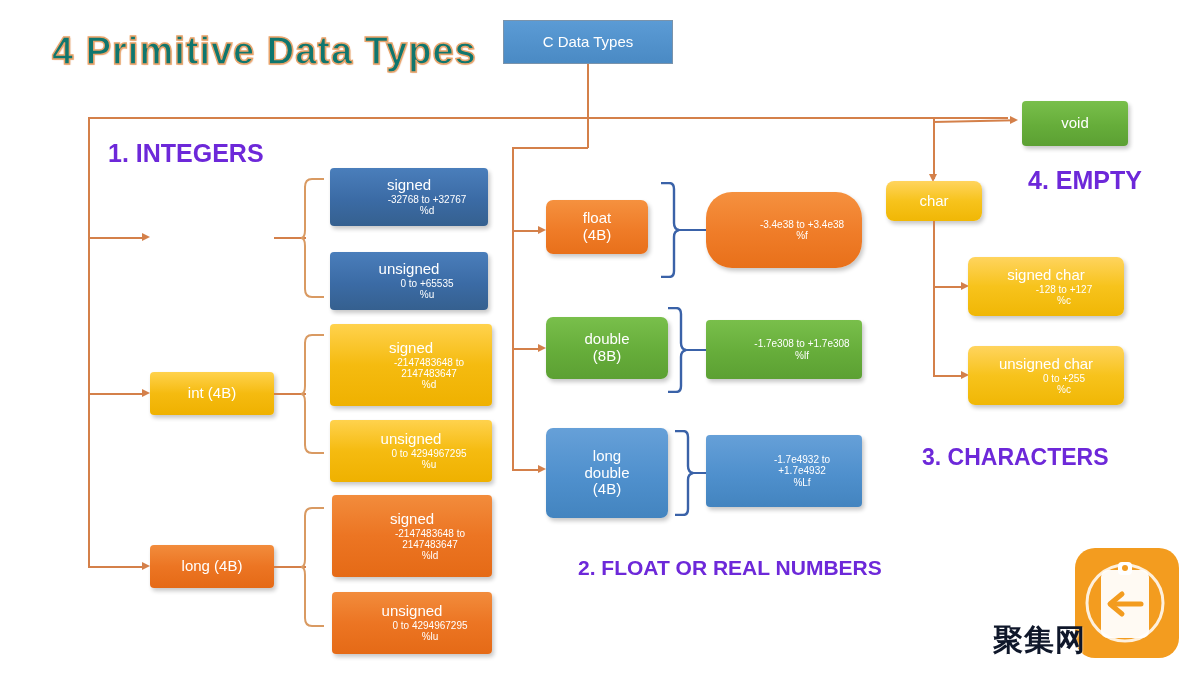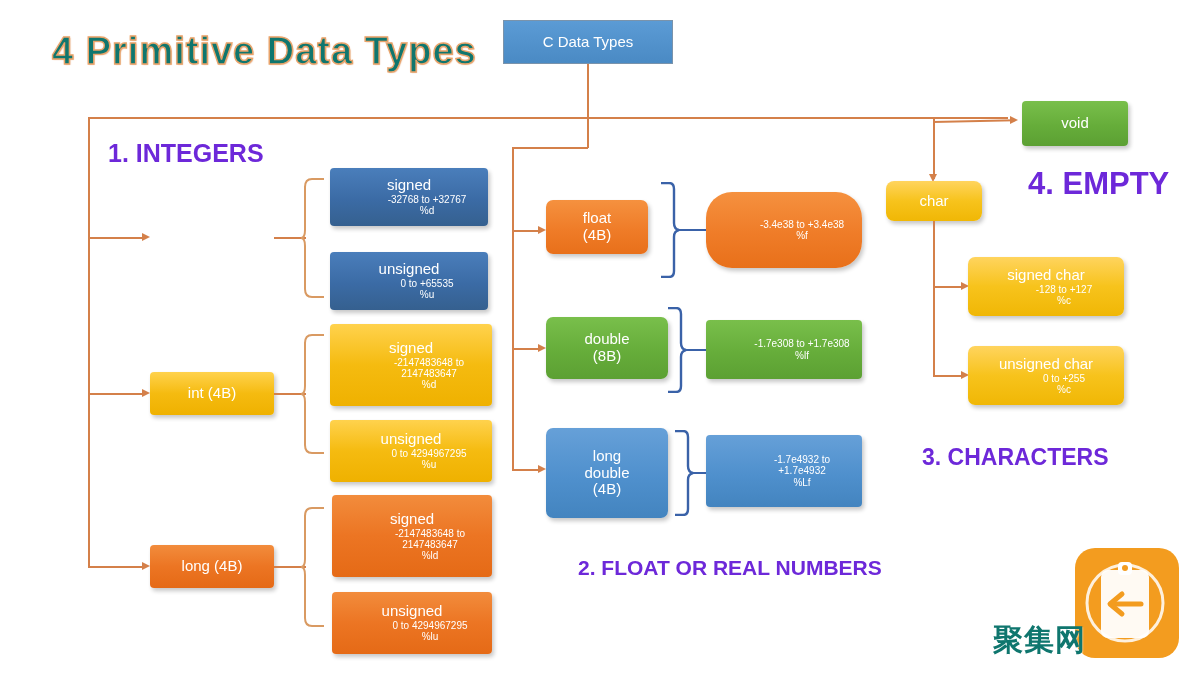--- a/index.html
+++ b/index.html
@@ -44,21 +44,21 @@
   #title{position:absolute;left:52px;top:30px;font-size:38px;font-weight:bold;
          letter-spacing:1px;color:#0f766e;white-space:nowrap;
          -webkit-text-stroke:1.4px #e8a36a;
          text-shadow:0 0 2px #f0c9a6, 1px 1px 1px rgba(220,150,100,.55);}
 
   
   #wm{position:absolute;left:1075px;top:548px;width:110px;height:118px;}
   #wm-badge{position:absolute;left:0;top:0;width:104px;height:110px;background:#f39c1f;
             border-radius:20px;}
   #wm-cn{position:absolute;left:-82px;top:72px;font-size:30px;font-weight:bold;
-         color:#0f766e;letter-spacing:1px;font-family:"DejaVu Sans",sans-serif;
+         color:#0f172a;letter-spacing:1px;font-family:"DejaVu Sans",sans-serif;
          text-shadow:1px 1px 0 rgba(255,255,255,.35);}
 </style>
 </head>
 <body>
 
 <div id="stage">
 
   <div id="title">4 Primitive Data Types</div>
 
   <div class="box blue-hd" style="left:503px;top:20px;width:170px;height:44px;">
@@ -78,21 +78,21 @@
 
   <div class="ln h" style="left:88px;top:393px;width:56px;"></div>
   <div class="arrow arw-r" style="left:142px;top:389px;"></div>
 
   <div class="ln h" style="left:88px;top:566px;width:56px;"></div>
   <div class="arrow arw-r" style="left:142px;top:562px;"></div>
 
   <div class="seclabel" style="left:108px;top:139px;font-size:25px;">1. INTEGERS</div>
   <div class="seclabel" style="left:578px;top:556px;font-size:21px;">2. FLOAT OR REAL NUMBERS</div>
   <div class="seclabel" style="left:922px;top:444px;font-size:23px;">3. CHARACTERS</div>
-  <div class="seclabel" style="left:1028px;top:166px;font-size:31px;">4. EMPTY</div>
+  <div class="seclabel" style="left:1028px;top:166px;font-size:25px;">4. EMPTY</div>
 
 
   <div class="ln h" style="left:274px;top:237px;width:32px;"></div>
   <svg class="brace" style="left:300px;top:176px;" width="26" height="124" viewBox="0 0 26 124">
     <path d="M24 3 L12 3 Q5 3 5 11 L5 54 Q5 62 1 62 Q5 62 5 70 L5 113 Q5 121 12 121 L24 121" fill="none" stroke="#d99a62" stroke-width="2"></path>
   </svg>
   <div class="box blue r4" style="left:330px;top:168px;width:158px;height:58px;">
     <span class="ttl">signed</span>
     <span class="sub">-32768 to +32767</span>
     <span class="sub">%d</span>

